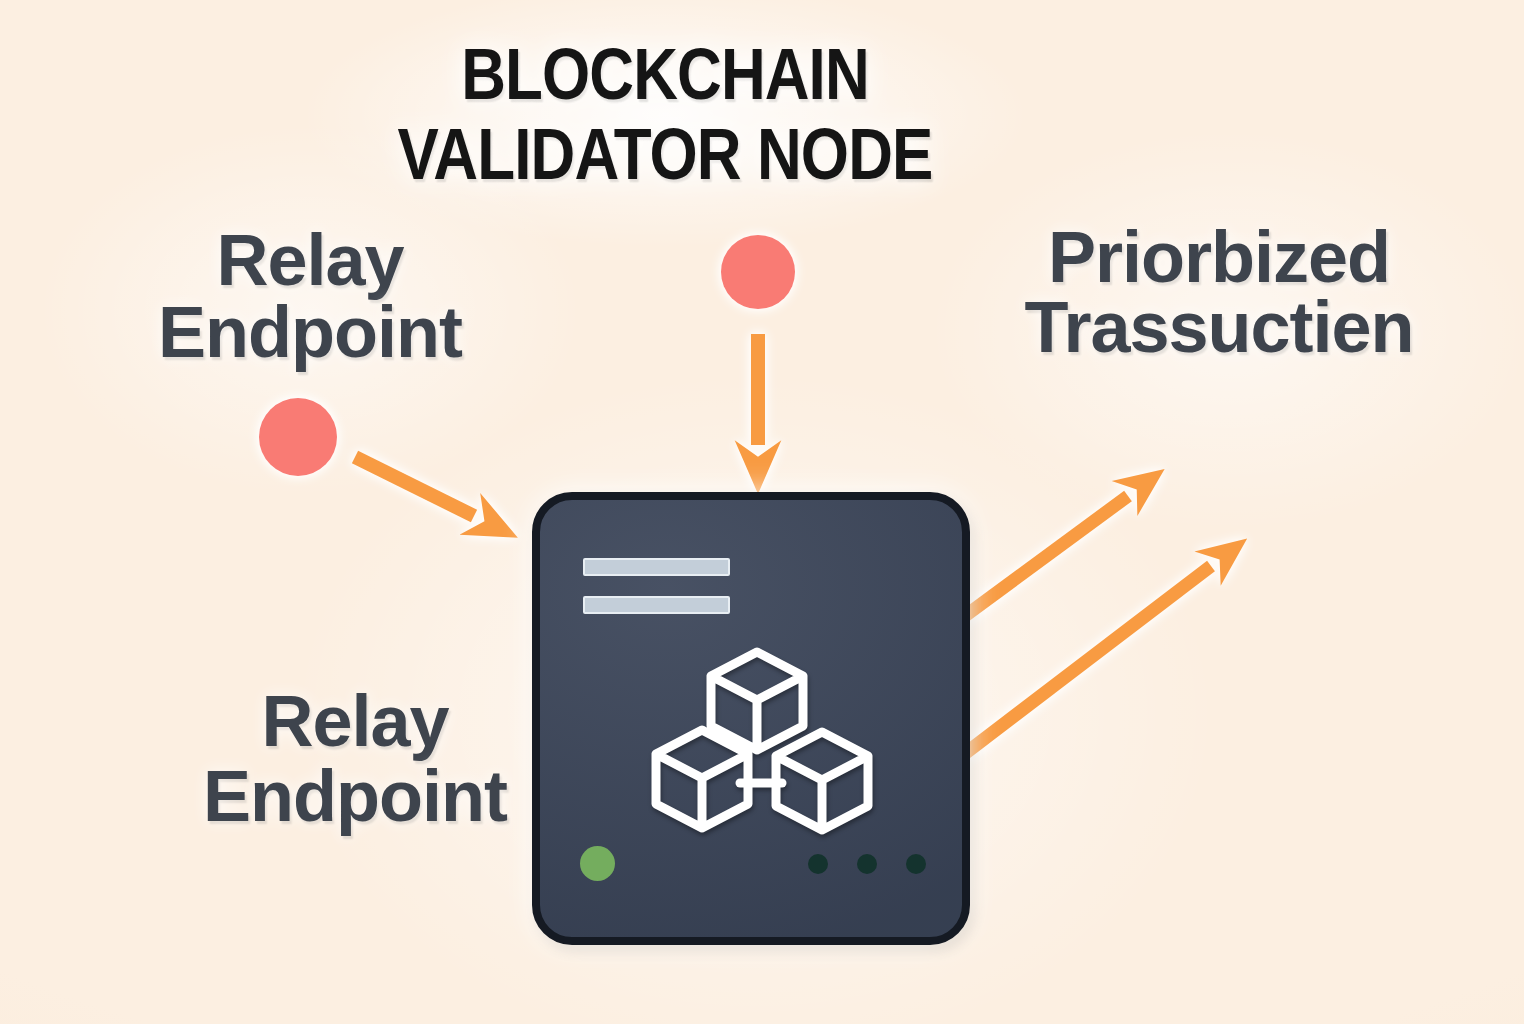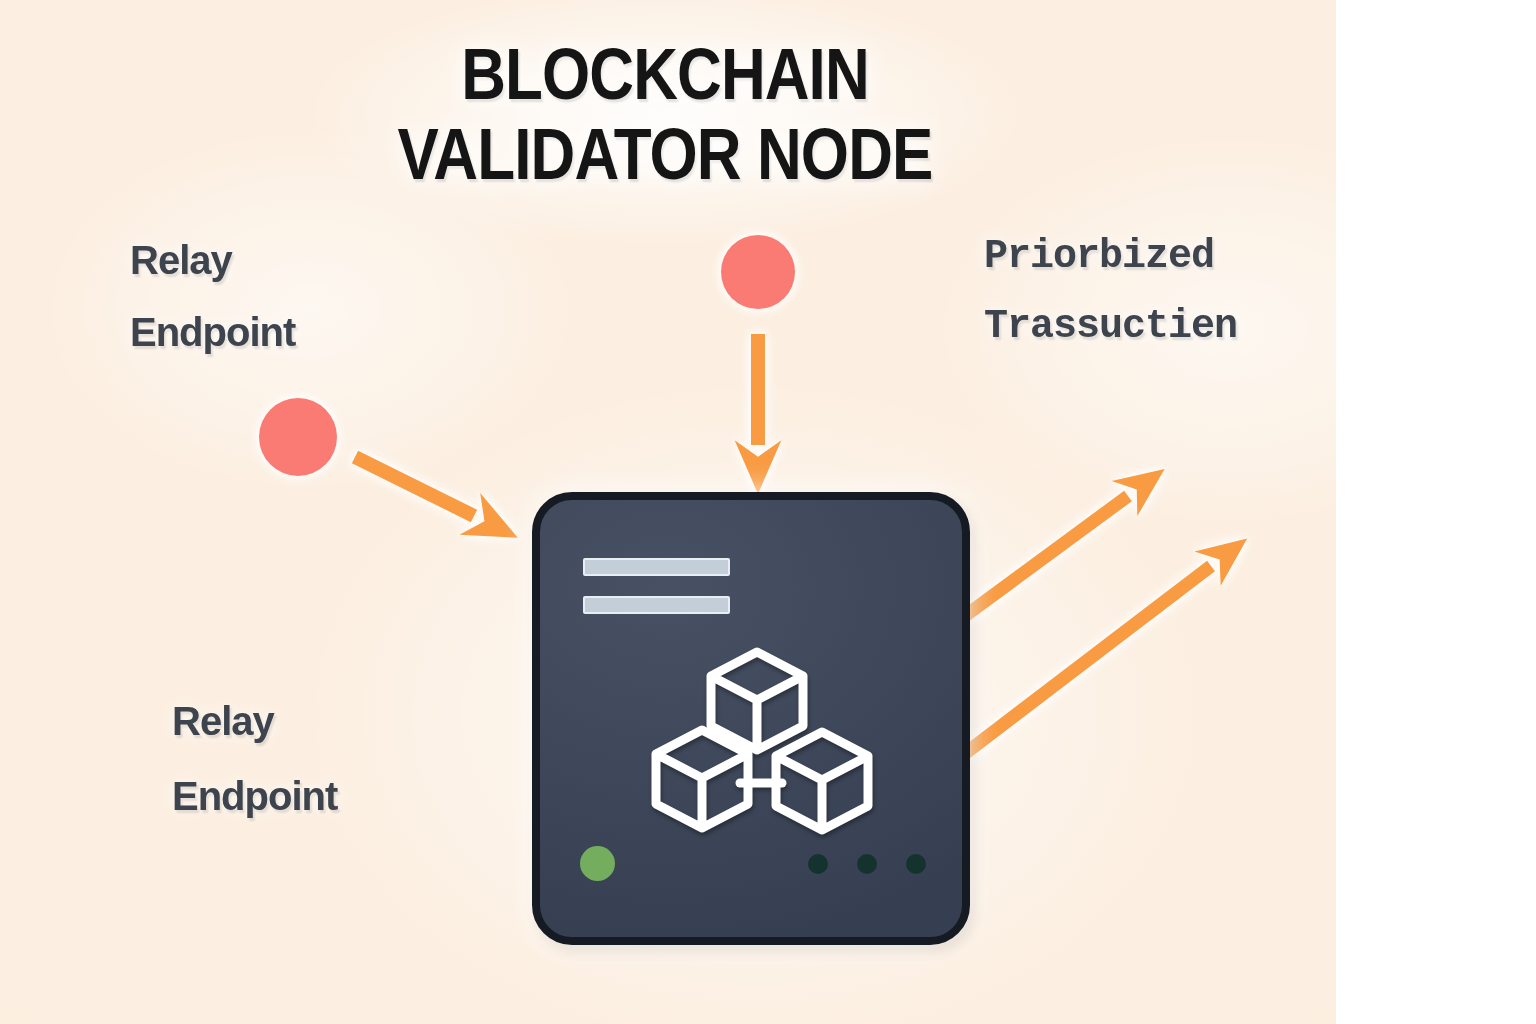--- a/index.html
+++ b/index.html
@@ -1,21 +1,21 @@
 <!DOCTYPE html>
 <html><head>
 <meta charset="utf-8">
 <style>
   * { margin: 0; padding: 0; box-sizing: border-box; }
   html, body { width: 1536px; height: 1024px; overflow: hidden; }
   body { font-family: "Liberation Sans", sans-serif; }
 
   .canvas {
     position: relative;
-    width: 1336px;
+    width: 1524px;
     height: 1024px;
     background:
       radial-gradient(ellipse 520px 190px at 665px 115px, rgba(255,255,255,0.9), rgba(255,255,255,0) 70%),
       radial-gradient(ellipse 380px 260px at 310px 310px, rgba(255,255,255,0.55), rgba(255,255,255,0) 72%),
       radial-gradient(ellipse 420px 280px at 1230px 330px, rgba(255,255,255,0.55), rgba(255,255,255,0) 72%),
       radial-gradient(ellipse 620px 460px at 755px 715px, rgba(255,255,255,0.6), rgba(255,255,255,0) 75%),
       radial-gradient(ellipse 150% 120% at 50% 42%, rgba(255,255,255,0) 55%, rgba(242,216,186,0.5) 100%),
       var(--background, #fcefe1);
   }
 
@@ -27,29 +27,30 @@
     font-size: 72px; line-height: 80px;
     font-weight: bold;
     letter-spacing: -1px;
     color: var(--title-text, #151515);
     transform: scaleX(0.86);
     transform-origin: 50% 0;
     text-shadow: 0 0 22px rgba(255,255,255,0.95), 0 0 40px rgba(255,255,255,0.7), 2px 3px 2px rgba(40,40,40,0.18);
   }
   .label {
     position: absolute;
-    font-size: 40px; line-height: 72px;
+    text-align: center;
+    font-size: 72px; line-height: 72px;
     font-weight: bold;
     letter-spacing: -1px;
     color: var(--label-text, #3e444d);
     text-shadow: 0 0 16px rgba(255,255,255,0.9), 2px 3px 2px rgba(40,40,40,0.15);
   }
   .label-line { display: block; }
   .label-relay-top    { left: 130px; top: 224px; width: 360px; }
-  .label-output       { left: 984px; top: 222px; width: 400px; line-height: 70px; font-family: Liberation Mono, monospace; }
+  .label-output       { left: 1019px; top: 222px; width: 400px; line-height: 70px; }
   .label-relay-bottom { left: 172px; top: 684px; width: 366px; line-height: 75px; }
 
   
   .overlay {
     position: absolute; left: 0; top: 0;
     width: 1536px; height: 1024px;
   }
   .glow { filter: drop-shadow(0 0 6px rgba(255,255,255,0.95)) drop-shadow(0 0 3px rgba(255,255,255,0.7)); }
   .relay-dot-shape { fill: var(--relay-dot, #f97b74); }
   .arrow-line {

